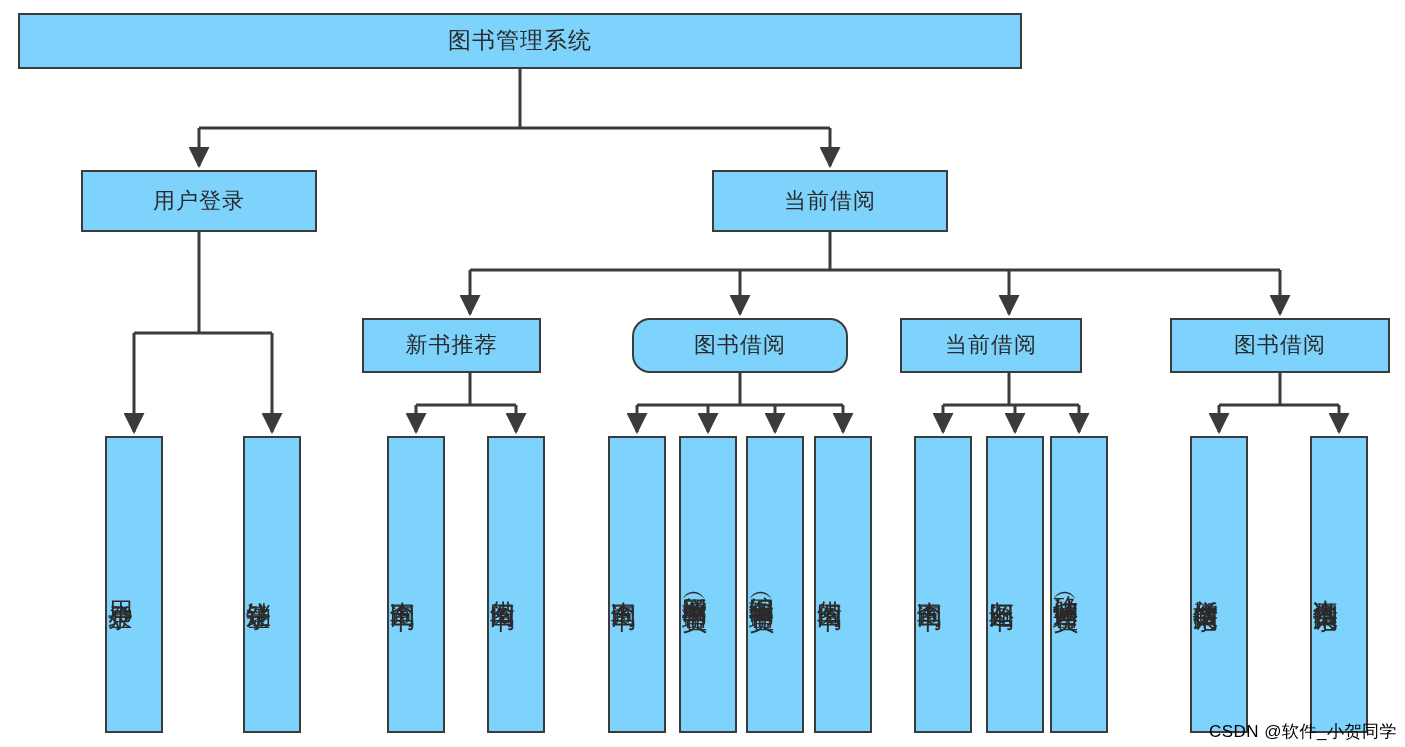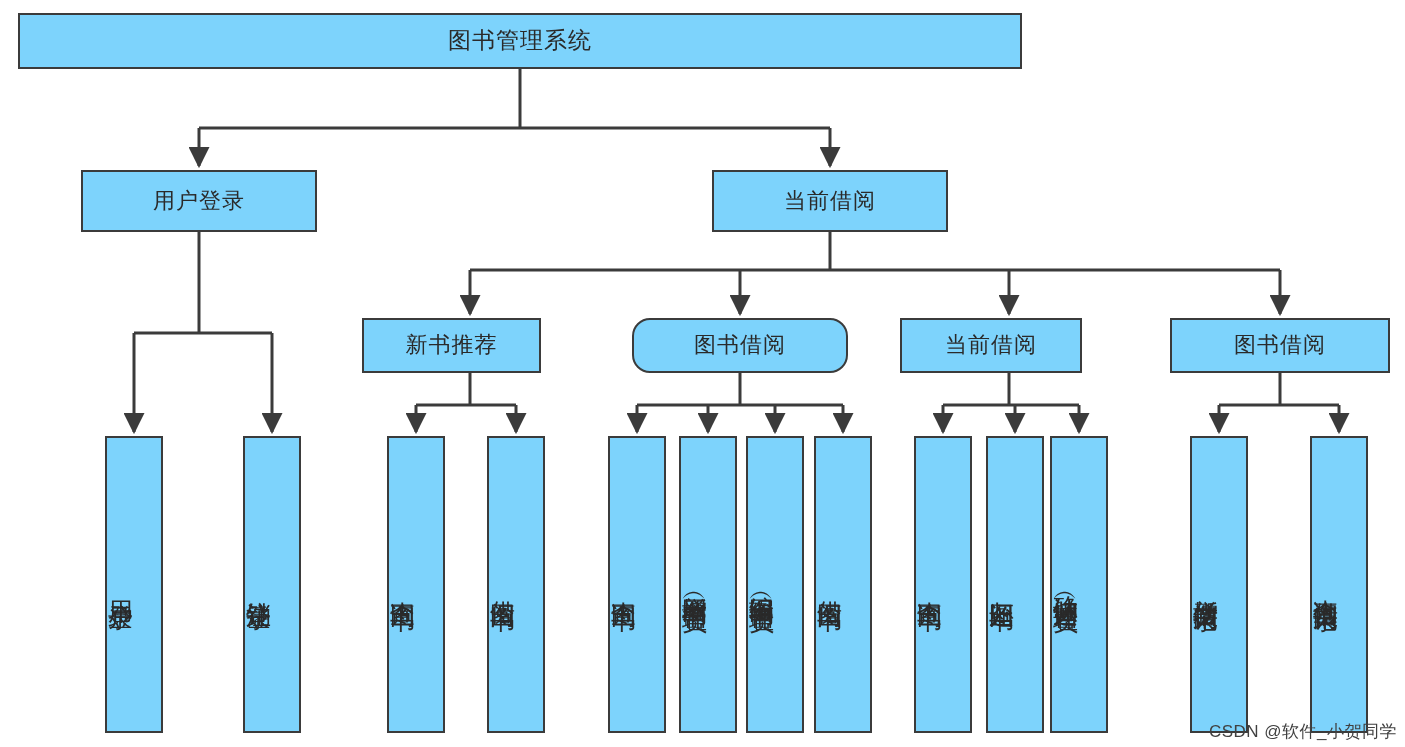--- a/index.html
+++ b/index.html
@@ -62,21 +62,21 @@
     margin-bottom: auto;
   }
   .node.vert {
     flex-direction: column;
   }
   .watermark {
     position: absolute;
     right: 8px;
     bottom: 4px;
     font-size: 17px;
-    color: #404040;
+    color: #000000;
     letter-spacing: 0.5px;
     white-space: nowrap;
   }
 </style>
 </head>
 <body>
 
 <div id="canvas">
 
   <svg class="connectors" viewBox="0 0 1405 747" xmlns="http://www.w3.org/2000/svg">

